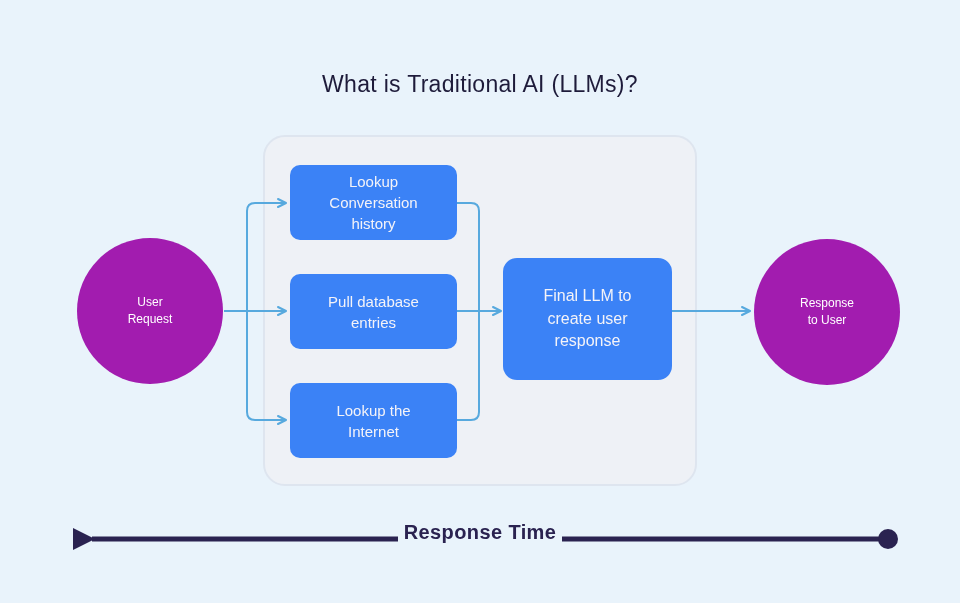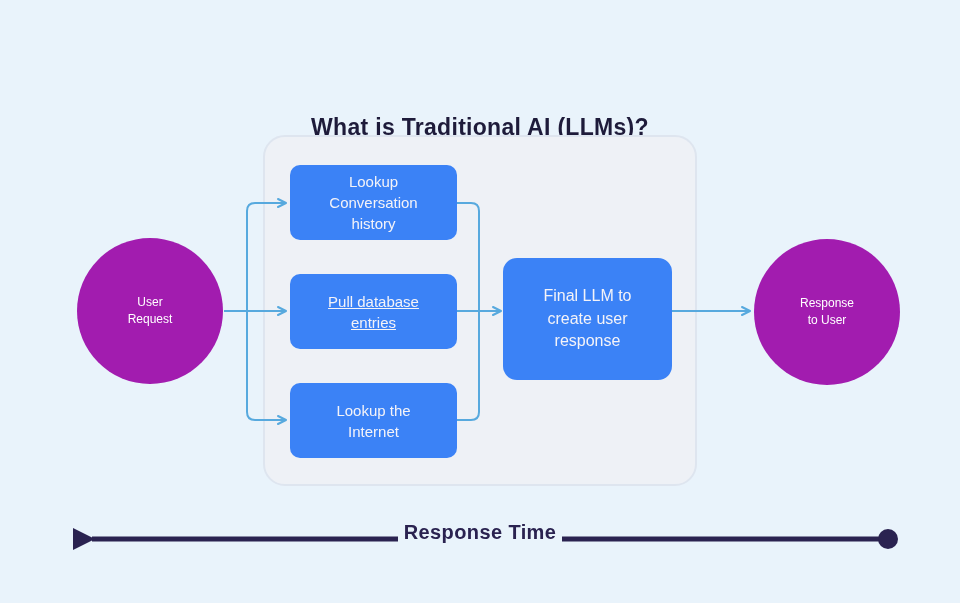--- a/index.html
+++ b/index.html
@@ -8,24 +8,23 @@
     position: relative;
     background: #e9f3fb;
     font-family: "Liberation Sans", sans-serif;
   }
   .title {
     position: absolute;
     left: 0; top: 71px;
     width: 960px;
     text-align: center;
     font-size: 23px;
-    font-weight: 700;
+    font-weight: 400;
     letter-spacing: 0.3px;
     color: #1e1b3a;
-    margin-top: 43px;
   }
   .panel {
     position: absolute;
     left: 263px; top: 135px;
     width: 434px; height: 351px;
     background: #eef1f6;
     border: 2px solid #dee5ef;
     border-radius: 22px;
   }
   .node-circle {
@@ -52,21 +51,21 @@
     display: flex;
     align-items: center;
     justify-content: center;
     text-align: center;
     font-size: 15px;
     line-height: 1.4;
     white-space: pre-line;
   }
   .box-step { left: 290px; width: 167px; height: 75px; }
   .box-step1 { top: 165px; }
-  .box-step2 { top: 274px; text-decoration: underline; }
+  .box-step2 { top: 274px; }
   .box-step3 { top: 383px; }
   .box-final {
     left: 503px; top: 258px;
     width: 169px; height: 122px;
     border-radius: 14px;
     font-size: 16px;
   }
   .connectors, .timeline-svg {
     position: absolute;
     left: 0; top: 0;

